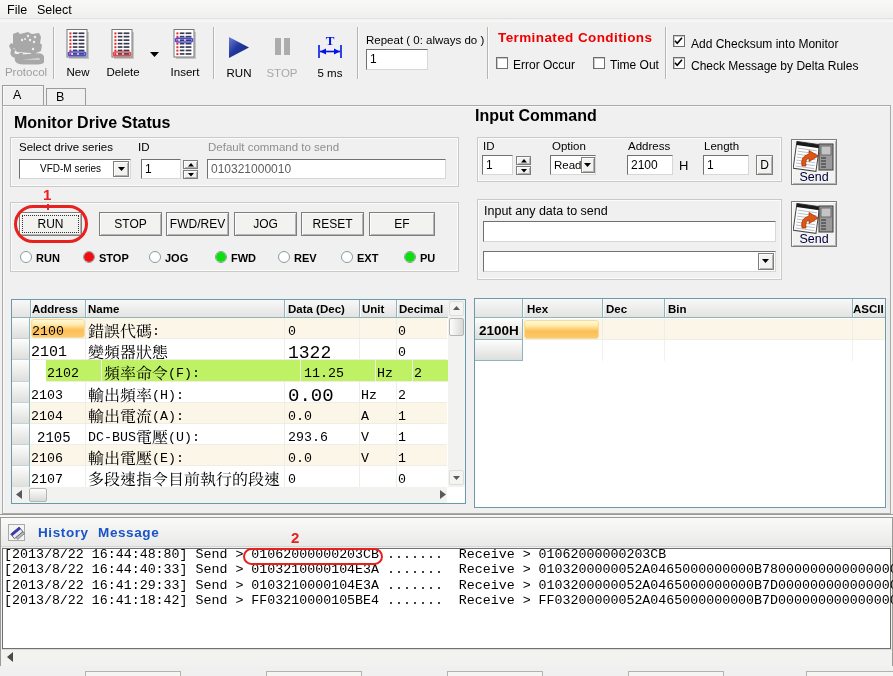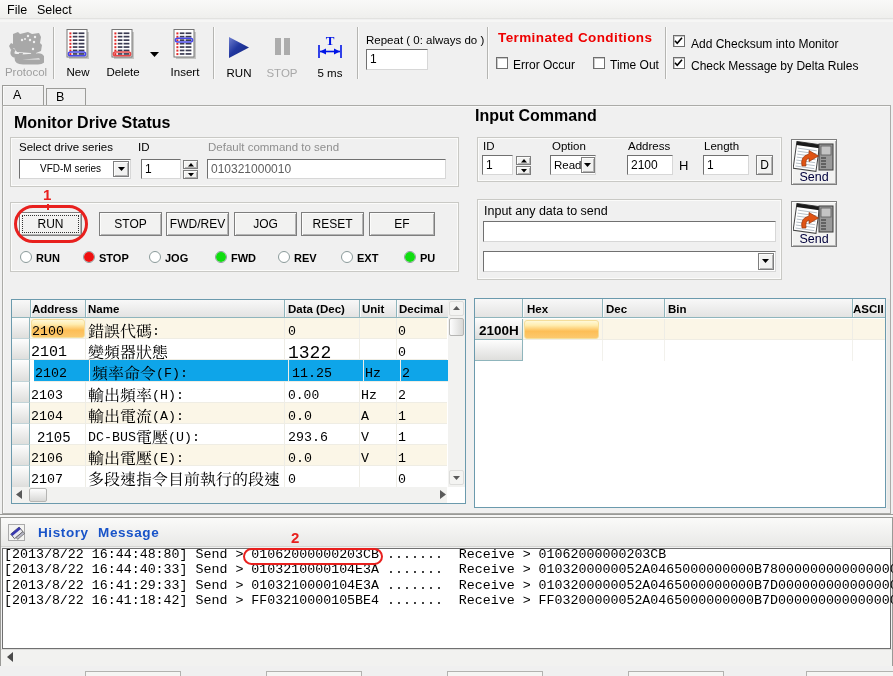--- a/index.html
+++ b/index.html
@@ -290,21 +290,21 @@
     <svg class="ck" style="left:58px;top:5px;width:80px;height:16px" viewBox="0 0 5000 1000">
       <use href="#g4" x="0"></use>
       <use href="#g5" x="1000"></use>
       <use href="#g6" x="2000"></use>
       <use href="#g7" x="3000"></use>
       <use href="#g8" x="4000"></use>
     </svg>
     <span class="mono a" style="left:258px;top:7px;font-size:18px;line-height:14px">1322</span>
     <span class="mono a" style="left:368px;top:7px;font-size:13.3px;line-height:14px">0</span>
   </div>
-<div class="a" style="left:34px;top:360px;width:417px;height:22px;background:#0ea5e9;">
+<div class="a" style="left:46px;top:360px;width:417px;height:22px;background:#bef264;">
     <div class="a" style="left:55px;top:0;width:1px;height:22px;background:#EEEDE6"></div>
     <div class="a" style="left:254px;top:0;width:1px;height:22px;background:#EEEDE6"></div>
     <div class="a" style="left:329px;top:0;width:1px;height:22px;background:#EEEDE6"></div>
     <div class="a" style="left:366px;top:0;width:1px;height:22px;background:#EEEDE6"></div>
     <div class="a" style="left:0;top:21px;width:417px;height:1px;background:#EFEDE4"></div>
     <span class="mono a" style="left:1px;top:7px;font-size:13.3px;line-height:14px">2102</span>
     <svg class="ck" style="left:58px;top:5px;width:64px;height:16px" viewBox="0 0 4000 1000">
       <use href="#g5" x="0"></use>
       <use href="#g9" x="1000"></use>
       <use href="#g10" x="2000"></use>
@@ -322,21 +322,21 @@
     <div class="a" style="left:366px;top:0;width:1px;height:21px;background:#EEEDE6"></div>
     <div class="a" style="left:0;top:20px;width:417px;height:1px;background:#EFEDE4"></div>
     <span class="mono a" style="left:1px;top:7px;font-size:13.3px;line-height:14px">2103</span>
     <svg class="ck" style="left:58px;top:5px;width:64px;height:16px" viewBox="0 0 4000 1000">
       <use href="#g12" x="0"></use>
       <use href="#g13" x="1000"></use>
       <use href="#g5" x="2000"></use>
       <use href="#g9" x="3000"></use>
     </svg>
     <span class="mono a" style="left:122px;top:7px;font-size:13.3px;line-height:14px">(H):</span>
-    <span class="mono a" style="left:258px;top:7px;font-size:13px;line-height:14px">0.00</span>
+    <span class="mono a" style="left:258px;top:7px;font-size:19px;line-height:14px">0.00</span>
     <span class="mono a" style="left:331px;top:7px;font-size:13.3px;line-height:14px">Hz</span>
     <span class="mono a" style="left:368px;top:7px;font-size:13.3px;line-height:14px">2</span>
   </div>
 <div class="a" style="left:30px;top:403px;width:417px;height:21px;background:#FBF6E7;">
     <div class="a" style="left:55px;top:0;width:1px;height:21px;background:#EEEDE6"></div>
     <div class="a" style="left:254px;top:0;width:1px;height:21px;background:#EEEDE6"></div>
     <div class="a" style="left:329px;top:0;width:1px;height:21px;background:#EEEDE6"></div>
     <div class="a" style="left:366px;top:0;width:1px;height:21px;background:#EEEDE6"></div>
     <div class="a" style="left:0;top:20px;width:417px;height:1px;background:#EFEDE4"></div>
     <span class="mono a" style="left:1px;top:7px;font-size:13.3px;line-height:14px">2104</span>

